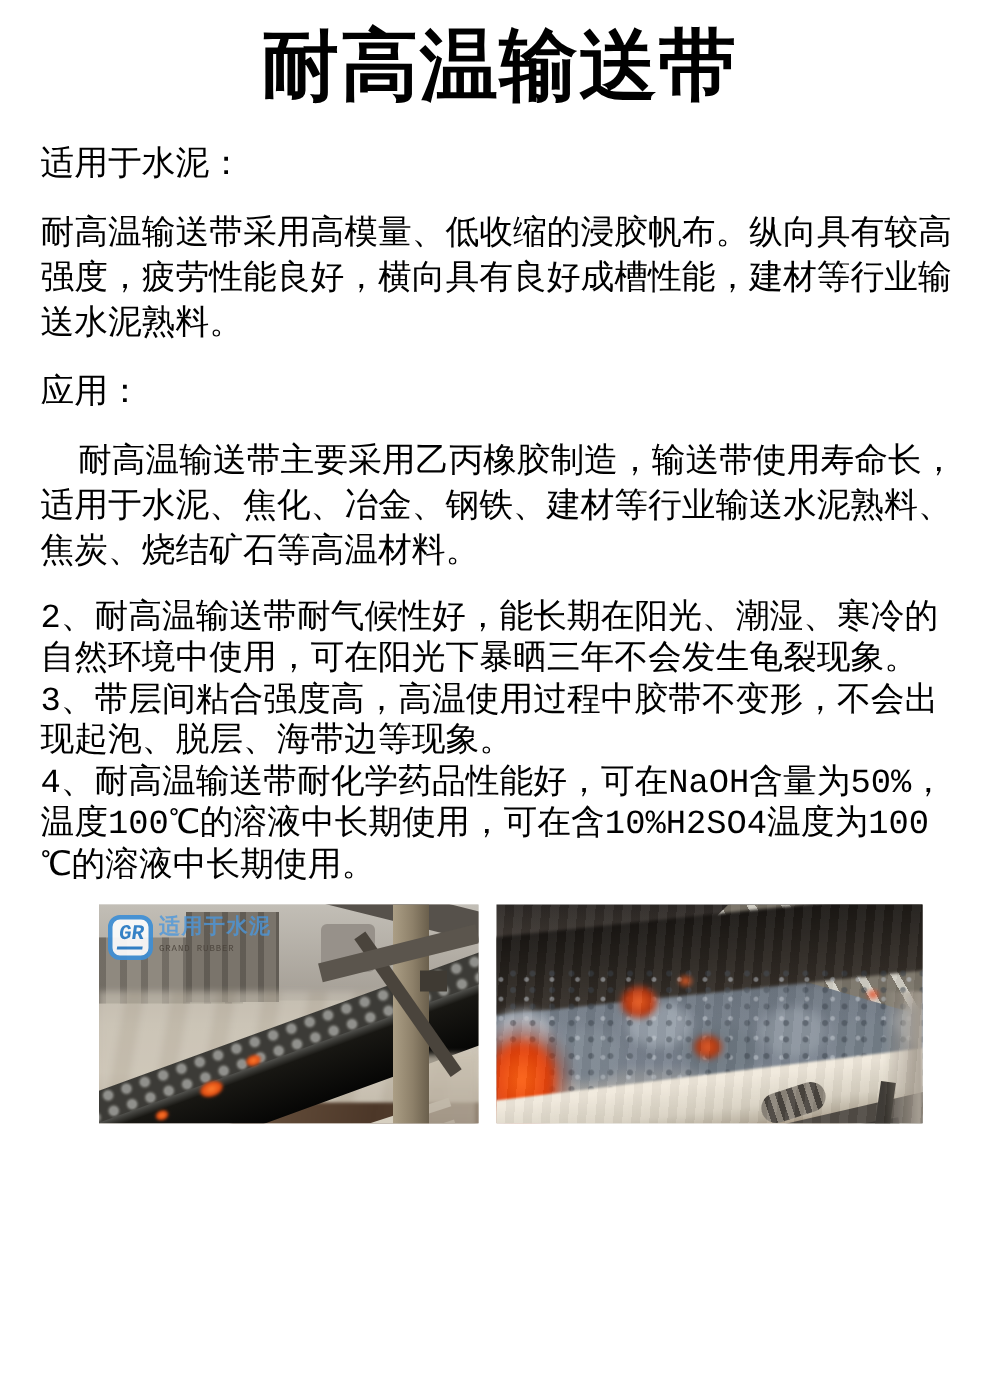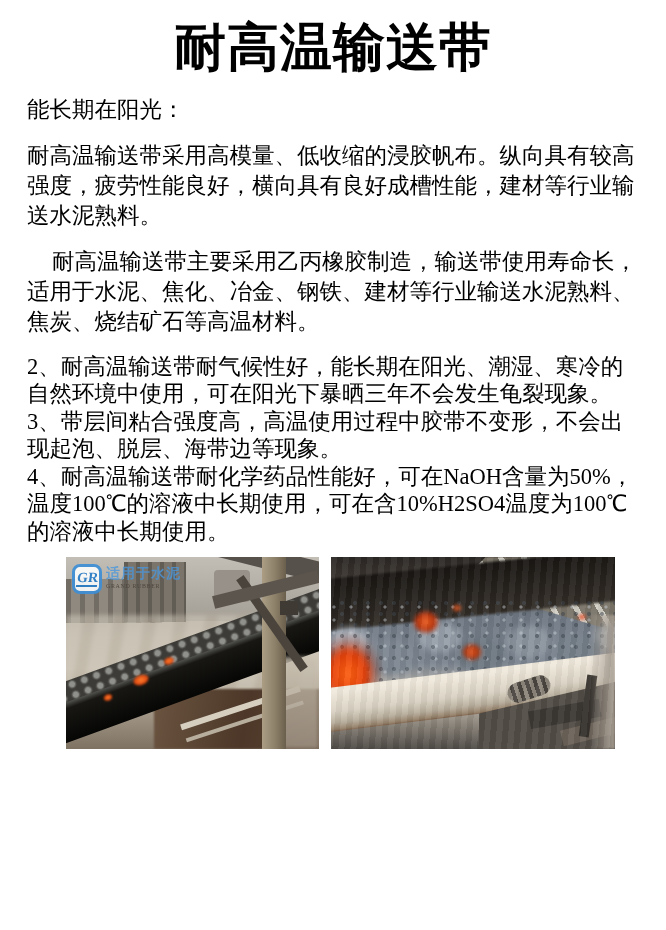--- a/index.html
+++ b/index.html
@@ -1,21 +1,21 @@
 <!DOCTYPE html>
 <html><head>
 <meta charset="utf-8">
 <style>
   html,body{margin:0;padding:0;background:#ffffff;}
   .page{
     position:relative;
     width:666px;height:749px;
     background:#ffffff;
     color:#000;
-    font-family:Liberation Serif, serif;
+    font-family:Liberation Mono, monospace;
     overflow:hidden;
   }
   .title{
     margin:0;
     padding-top:14px;
     text-align:center;
     font-size:52px;
     line-height:1.32;
     font-weight:bold;
     letter-spacing:1px;
@@ -127,22 +127,23 @@
     background:repeating-linear-gradient(95deg,rgba(255,255,255,.05) 0 6px,rgba(0,0,0,.045) 6px 12px);}
 </style>
 </head>
 <body>
 
 <div class="page">
 
   <h1 class="title">耐高温输送带</h1>
 
   <div class="body-text">
-    <p class="block">能长期在阳光：</p>
+    <p class="block">适用于水泥：</p>
     <p class="block">耐高温输送带采用高模量、低收缩的浸胶帆布。纵向具有较高强度，疲劳性能良好，横向具有良好成槽性能，建材等行业输送水泥熟料。</p>
+    <p class="block">应用：</p>
     <p class="block app-indent">耐高温输送带主要采用乙丙橡胶制造，输送带使用寿命长，适用于水泥、焦化、冶金、钢铁、建材等行业输送水泥熟料、焦炭、烧结矿石等高温材料。</p>
     <div class="features">
       <p class="block">2、耐高温输送带耐气候性好，能长期在阳光、潮湿、寒冷的自然环境中使用，可在阳光下暴晒三年不会发生龟裂现象。</p>
       <p class="block">3、带层间粘合强度高，高温使用过程中胶带不变形，不会出现起泡、脱层、海带边等现象。</p>
       <p class="block">4、耐高温输送带耐化学药品性能好，可在NaOH含量为50%，温度100℃的溶液中长期使用，可在含10%H2SO4温度为100℃的溶液中长期使用。</p>
     </div>
   </div>
 
   <div class="photos">
 

